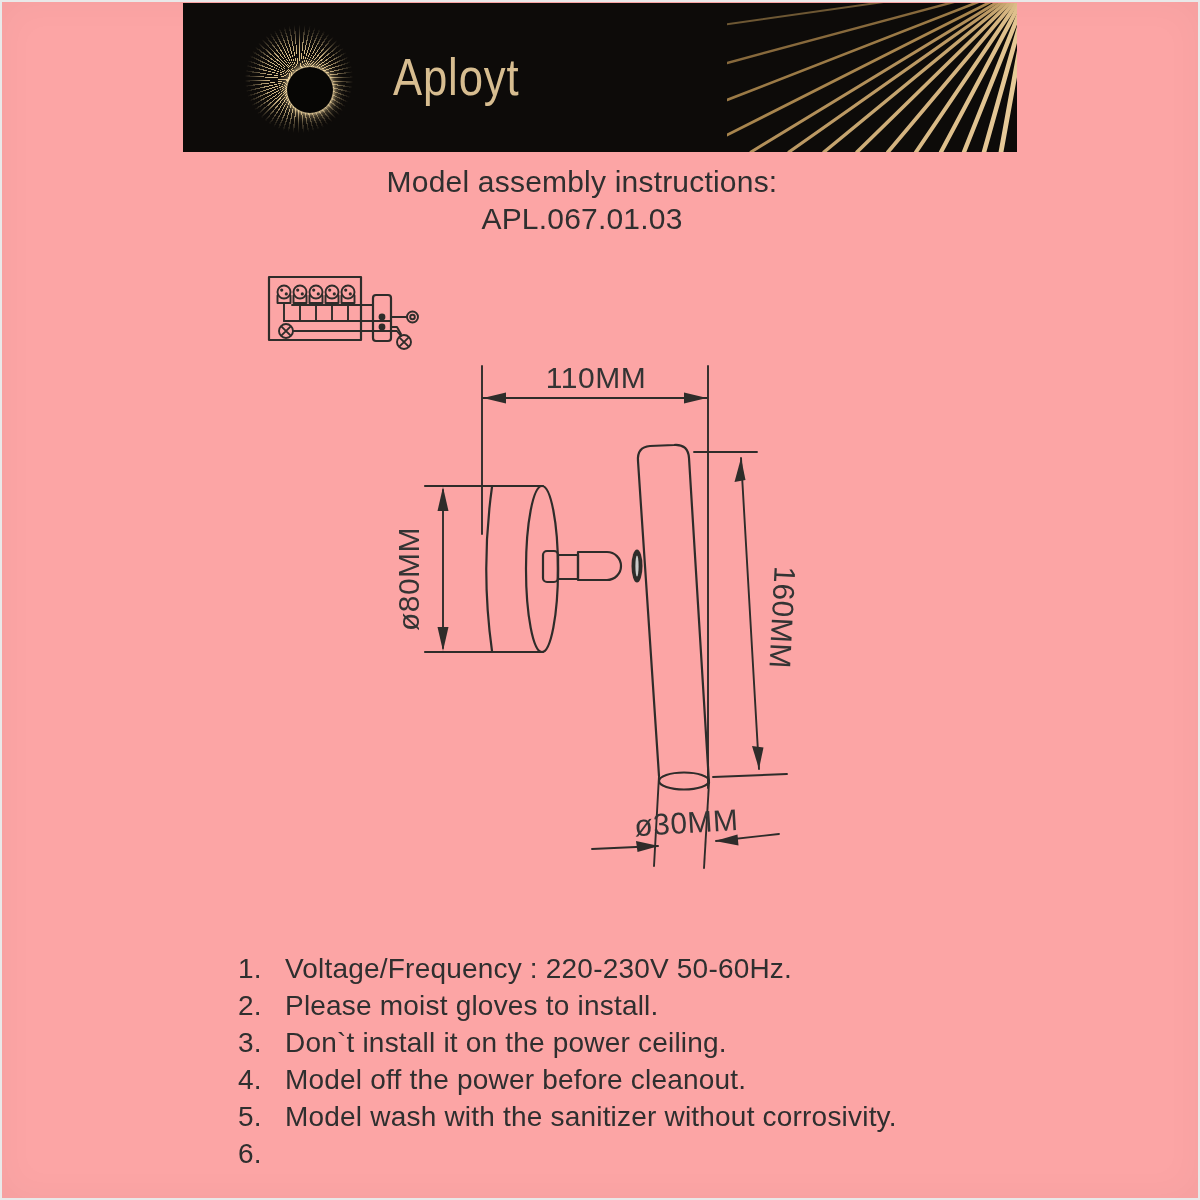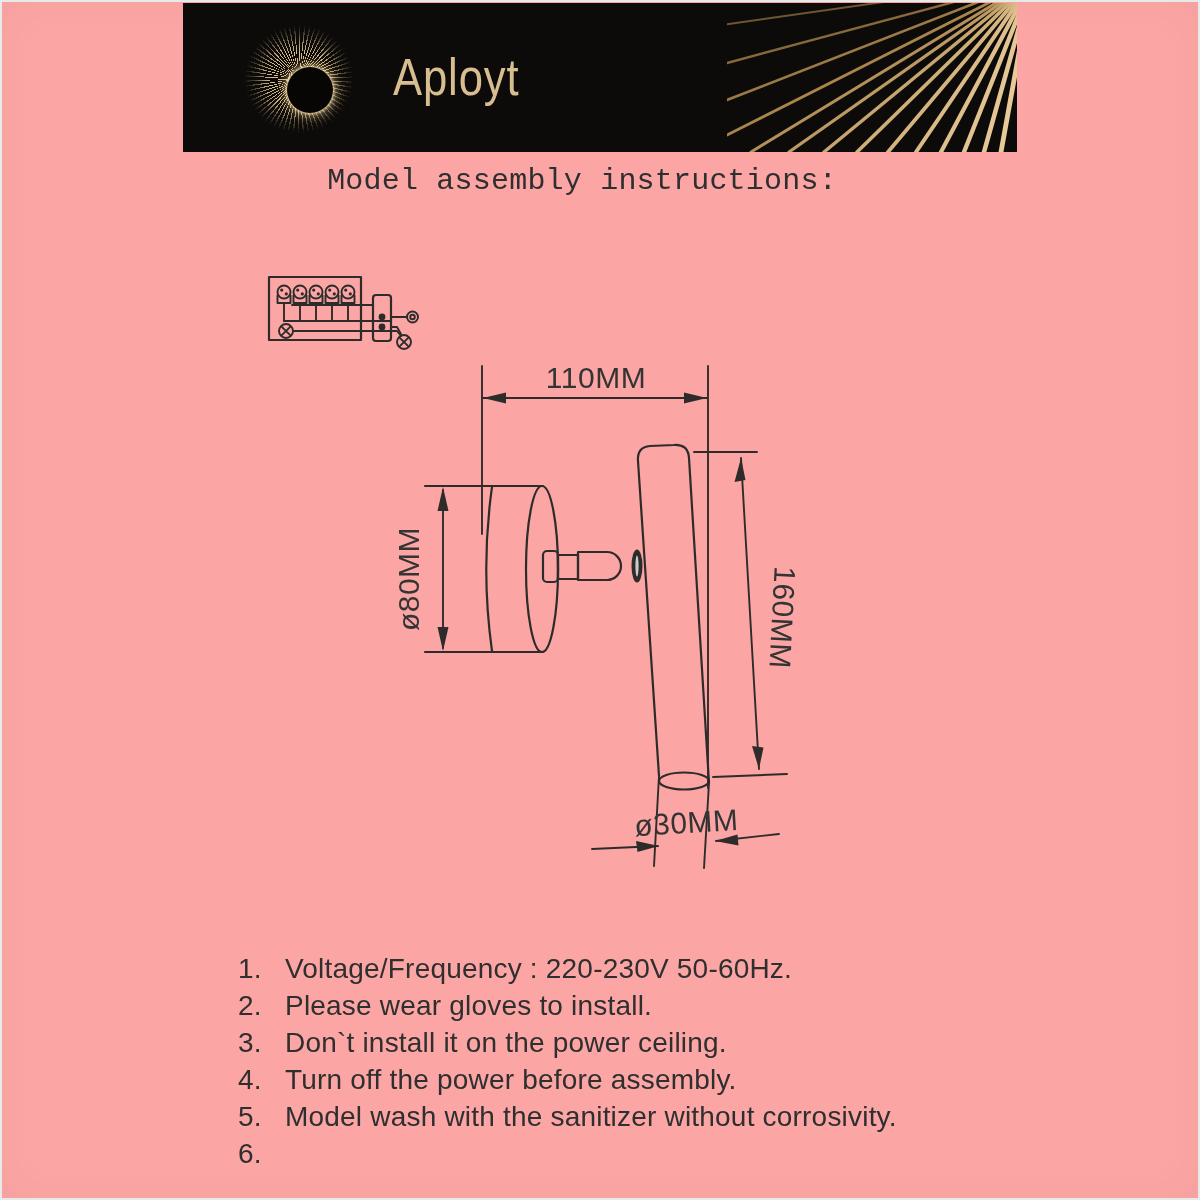--- a/index.html
+++ b/index.html
@@ -24,21 +24,21 @@
     background:#070605;
     box-shadow:0 0 10px 3px rgba(242,214,156,.55), 0 0 3px 1px rgba(248,226,176,.95);
   }
   .brand{
     position:absolute;left:210px;top:36px;font-size:52px;line-height:76px;
     color:#d7bd90;letter-spacing:1px;transform:scaleX(.84);transform-origin:left center;
     font-weight:400;
   }
   .rays{position:absolute;right:0;top:0;}
   
-  .title-block{position:absolute;left:0;top:163px;width:1164px;text-align:center;color:#2f2f2f;font-family:Liberation Mono, monospace;}
+  .title-block{position:absolute;left:0;top:163px;width:1164px;text-align:center;color:#2f2f2f;}
   .title-line{font-size:30px;line-height:37px;font-weight:500;letter-spacing:.2px;}
   
   .diagram{position:absolute;left:250px;top:258px;}
   .diagram path,.diagram rect,.diagram line,.diagram circle,.diagram ellipse,.diagram use{
     vector-effect:non-scaling-stroke;
   }
   .ln{stroke:#2e2c2a;fill:none;stroke-width:2.2;stroke-linecap:round;stroke-linejoin:round;}
   .thin{stroke-width:1.9;}
   .fillDark{fill:#2e2c2a;stroke:none;}
   .dimtext{font-family:"Liberation Sans", sans-serif;font-size:30px;fill:#343434;letter-spacing:.5px;}
@@ -72,20 +72,21 @@
         <line x1="305" y1="-22" x2="214" y2="149" stroke="#dfc08c" stroke-width="4.2"></line>
         <line x1="305" y1="-22" x2="237" y2="149" stroke="#e2c491" stroke-width="4.4"></line>
         <line x1="305" y1="-22" x2="257" y2="149" stroke="#e5c795" stroke-width="4.6"></line>
         <line x1="305" y1="-22" x2="274" y2="149" stroke="#e7ca98" stroke-width="4.8"></line>
       </g>
     </svg>
   </div>
 
   <div class="title-block">
     <div class="title-line">Model assembly instructions:</div>
+    <div class="title-line">APL.067.01.03</div>
   </div>
 
   <svg class="diagram" width="560" height="620" viewBox="250 258 560 620">
     <defs>
       <g id="term">
         <path class="ln thin" d="M-6.5 3.5 v7.5 h13 v-7.5"></path>
         <circle class="ln thin" r="6.5"></circle>
         <circle class="fillDark" cx="-2.3" cy="-1.9" r="1.6"></circle>
         <circle class="fillDark" cx="2.3" cy="1.9" r="1.6"></circle>
       </g>
@@ -175,29 +176,29 @@
     </g>
   </svg>
 
   <div class="instructions">
     <div class="li">
       <span class="num">1.</span>
       <span class="txt">Voltage/Frequency : 220-230V 50-60Hz.</span>
     </div>
     <div class="li">
       <span class="num">2.</span>
-      <span class="txt">Please wear gloves to install.</span>
+      <span class="txt">Please moist gloves to install.</span>
     </div>
     <div class="li">
       <span class="num">3.</span>
       <span class="txt">Don`t install it on the power ceiling.</span>
     </div>
     <div class="li">
       <span class="num">4.</span>
-      <span class="txt">Turn off the power before assembly.</span>
+      <span class="txt">Model off the power before cleanout.</span>
     </div>
     <div class="li">
       <span class="num">5.</span>
       <span class="txt">Model wash with the sanitizer without corrosivity.</span>
     </div>
     <div class="li">
       <span class="num">6.</span>
     </div>
   </div>
 

